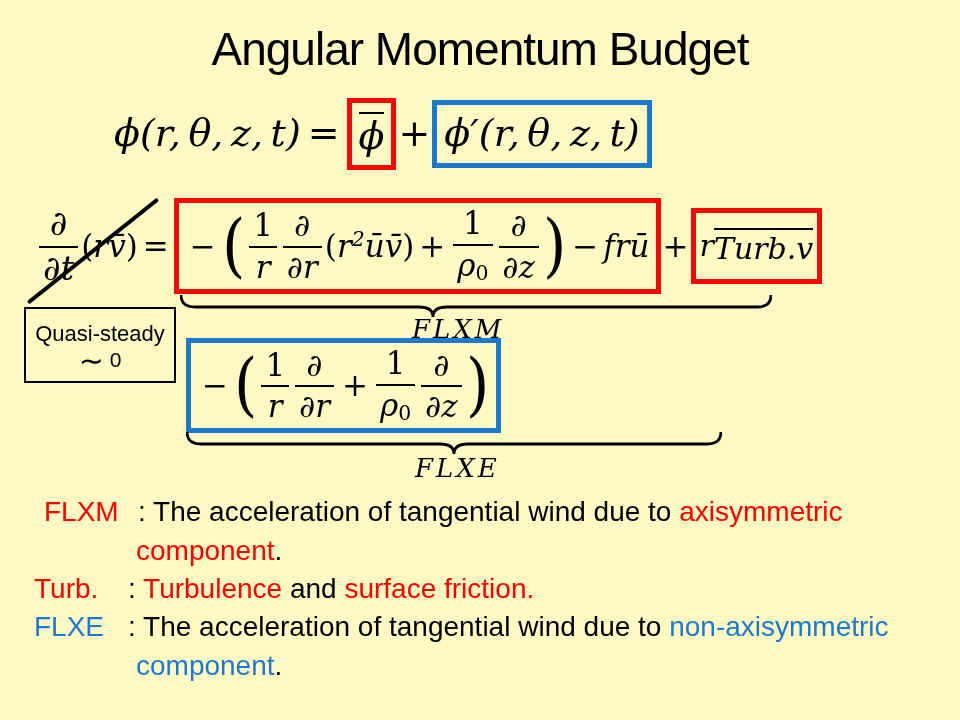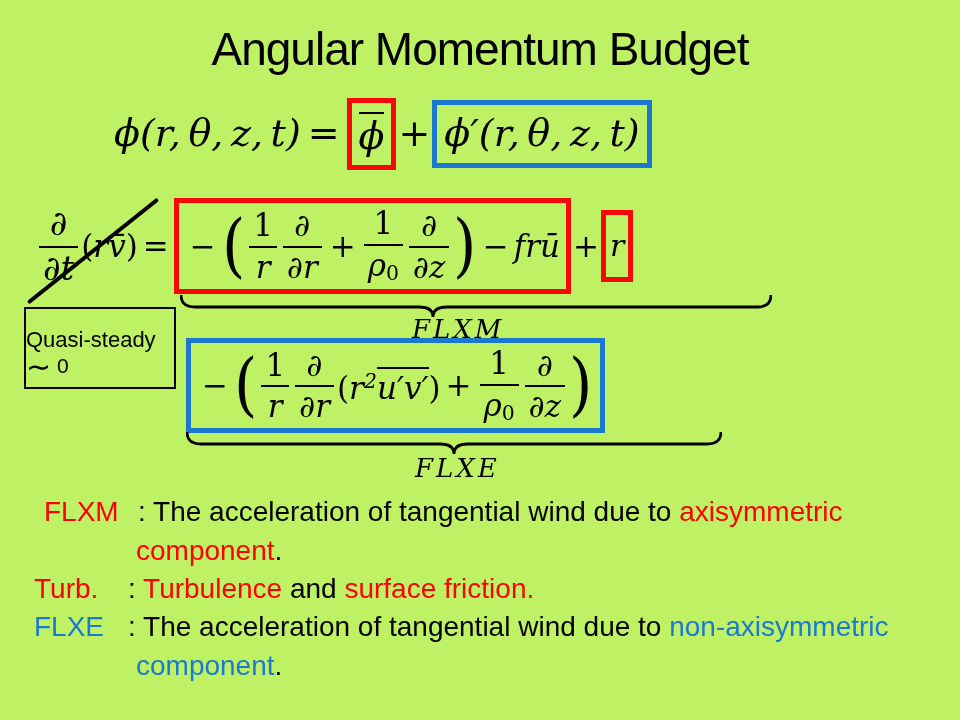--- a/index.html
+++ b/index.html
@@ -1,37 +1,37 @@
 <!DOCTYPE html>
 <html><head>
 <meta charset="utf-8">
 <style>
   html,body { margin:0; padding:0; }
-  .slide { position:relative; width:960px; height:720px; background:#bef264; overflow:hidden; font-family:"Liberation Sans", sans-serif; }
+  .slide { position:relative; width:960px; height:720px; background:#fef9c3; overflow:hidden; font-family:"Liberation Sans", sans-serif; }
   .abs { position:absolute; }
   .title { left:0; right:0; top:22px; text-align:center; font-size:46px; letter-spacing:-1px; color:#000; }
   .math { font-family:"DejaVu Serif", serif; color:#000; }
   .eq { display:flex; align-items:center; }
   .eq span { white-space:pre; line-height:1.05; }
   .it { font-style:italic; }
   .up { font-style:normal; }
   .grp { white-space:nowrap; }
   .mo { font-style:normal; margin:0 5px; }
   .mo.tight { margin:0 2px; }
   .frac { display:inline-flex; flex-direction:column; text-align:center; margin:0 3px; }
   .frac .num { display:block; border-bottom:2.4px solid #000; padding:0 4px 4px; }
   .frac .den { display:block; padding:3px 4px 0; }
   .bigp { font-size:210%; line-height:0.9 !important; font-style:normal; transform:scale(0.92,1.05); }
   .sup { font-size:66%; vertical-align:0.55em; font-style:italic; }
   .sub { font-size:66%; vertical-align:-0.2em; font-style:normal; }
   .ol { display:inline-block; border-top:2.6px solid #000; padding-top:3px; line-height:1 !important; }
   .rbox { border:5px solid #f70808; display:flex; align-items:center; padding:4px 6px; }
   .bbox { border:5px solid #1a78cf; display:flex; align-items:center; padding:4px 6px; }
   .brace-label { font-family:"DejaVu Serif", serif; font-style:italic; font-size:26px; letter-spacing:3px; color:#000; }
-  .quasi { border:2px solid #000; text-align:left; font-size:22px; color:#000; padding-top:18px; }
+  .quasi { border:2px solid #000; text-align:center; font-size:22px; color:#000; padding-top:12px; }
   .quasi .tilde { font-size:30px; line-height:0.75; vertical-align:-4px; }
   .quasi .zero { font-size:21px; }
   .slash { background:#000; border-radius:2px; }
   .lg { font-size:28px; color:#000; }
   .lg span { white-space:pre; }
   .lg .lab { display:inline-block; width:94px; }
   .red { color:#fe0000; }
   .blue { color:#1b79d2; }
 </style>
 </head>
@@ -56,30 +56,31 @@
 
   <div class="abs eq math" style="left:36px; top:196px; height:100px; font-size:31px;">
     <span class="frac" style="font-size:34px;"><span class="num it">∂</span><span class="den it">∂t</span></span>
     <span class="grp"><span class="up">(</span><span class="it">rv̄</span><span class="up">)</span></span>
     <span class="mo">=</span>
     <span class="rbox">
       <span class="mo">−</span>
       <span class="bigp">(</span>
       <span class="frac"><span class="num up">1</span><span class="den it">r</span></span>
       <span class="frac"><span class="num it">∂</span><span class="den it">∂r</span></span>
+      <span class="grp"><span class="up">(</span><span class="it">r</span><span class="sup">2</span><span class="it">ūv̄</span><span class="up">)</span></span>
       <span class="mo">+</span>
       <span class="frac"><span class="num up">1</span><span class="den"><span class="it">ρ</span><span class="sub">0</span></span></span>
       <span class="frac"><span class="num it">∂</span><span class="den it">∂z</span></span>
       <span class="bigp">)</span>
       <span class="mo">−</span>
       <span class="it">frū</span>
     </span>
     <span class="mo tight">+</span>
     <span class="rbox" style="padding:15px 4px; font-size:30px;">
-      <span class="it">r</span>
+      <span class="it">r</span><span class="ol"><span class="it">Turb.v</span></span>
     </span>
   </div>
 
   <div class="abs slash" style="left:10px; top:249px; width:166px; height:4px; transform:rotate(-38.6deg);"></div>
 
   <div class="abs quasi" style="left:24px; top:307px; width:148px; height:60px;">
     <div>Quasi-steady</div>
     <div><span class="tilde">∼</span><span class="zero"> 0</span></div>
   </div>
 
@@ -87,21 +88,20 @@
     <path d="M1,1 Q1,13 15,13 L239,13 Q253,13 253,23 Q253,13 267,13 L577,13 Q591,13 591,1" stroke="#000" stroke-width="2.8" fill="none"></path>
   </svg>
   <div class="abs brace-label" style="left:412px; top:314px;">FLXM</div>
 
   <div class="abs eq math" style="left:186px; top:338px; font-size:31px;">
     <span class="bbox">
       <span class="mo">−</span>
       <span class="bigp">(</span>
       <span class="frac"><span class="num up">1</span><span class="den it">r</span></span>
       <span class="frac"><span class="num it">∂</span><span class="den it">∂r</span></span>
-      <span class="grp"><span class="up">(</span><span class="it">r</span><span class="sup">2</span><span class="ol"><span class="it">u′v′</span></span><span class="up">)</span></span>
       <span class="mo">+</span>
       <span class="frac"><span class="num up">1</span><span class="den"><span class="it">ρ</span><span class="sub">0</span></span></span>
       <span class="frac"><span class="num it">∂</span><span class="den it">∂z</span></span>
       <span class="bigp">)</span>
     </span>
   </div>
 
   <svg class="abs" style="left:186px; top:431px;" width="536" height="24">
     <path d="M1,1 Q1,13 15,13 L254,13 Q268,13 268,23 Q268,13 282,13 L521,13 Q535,13 535,1" stroke="#000" stroke-width="2.8" fill="none"></path>
   </svg>

